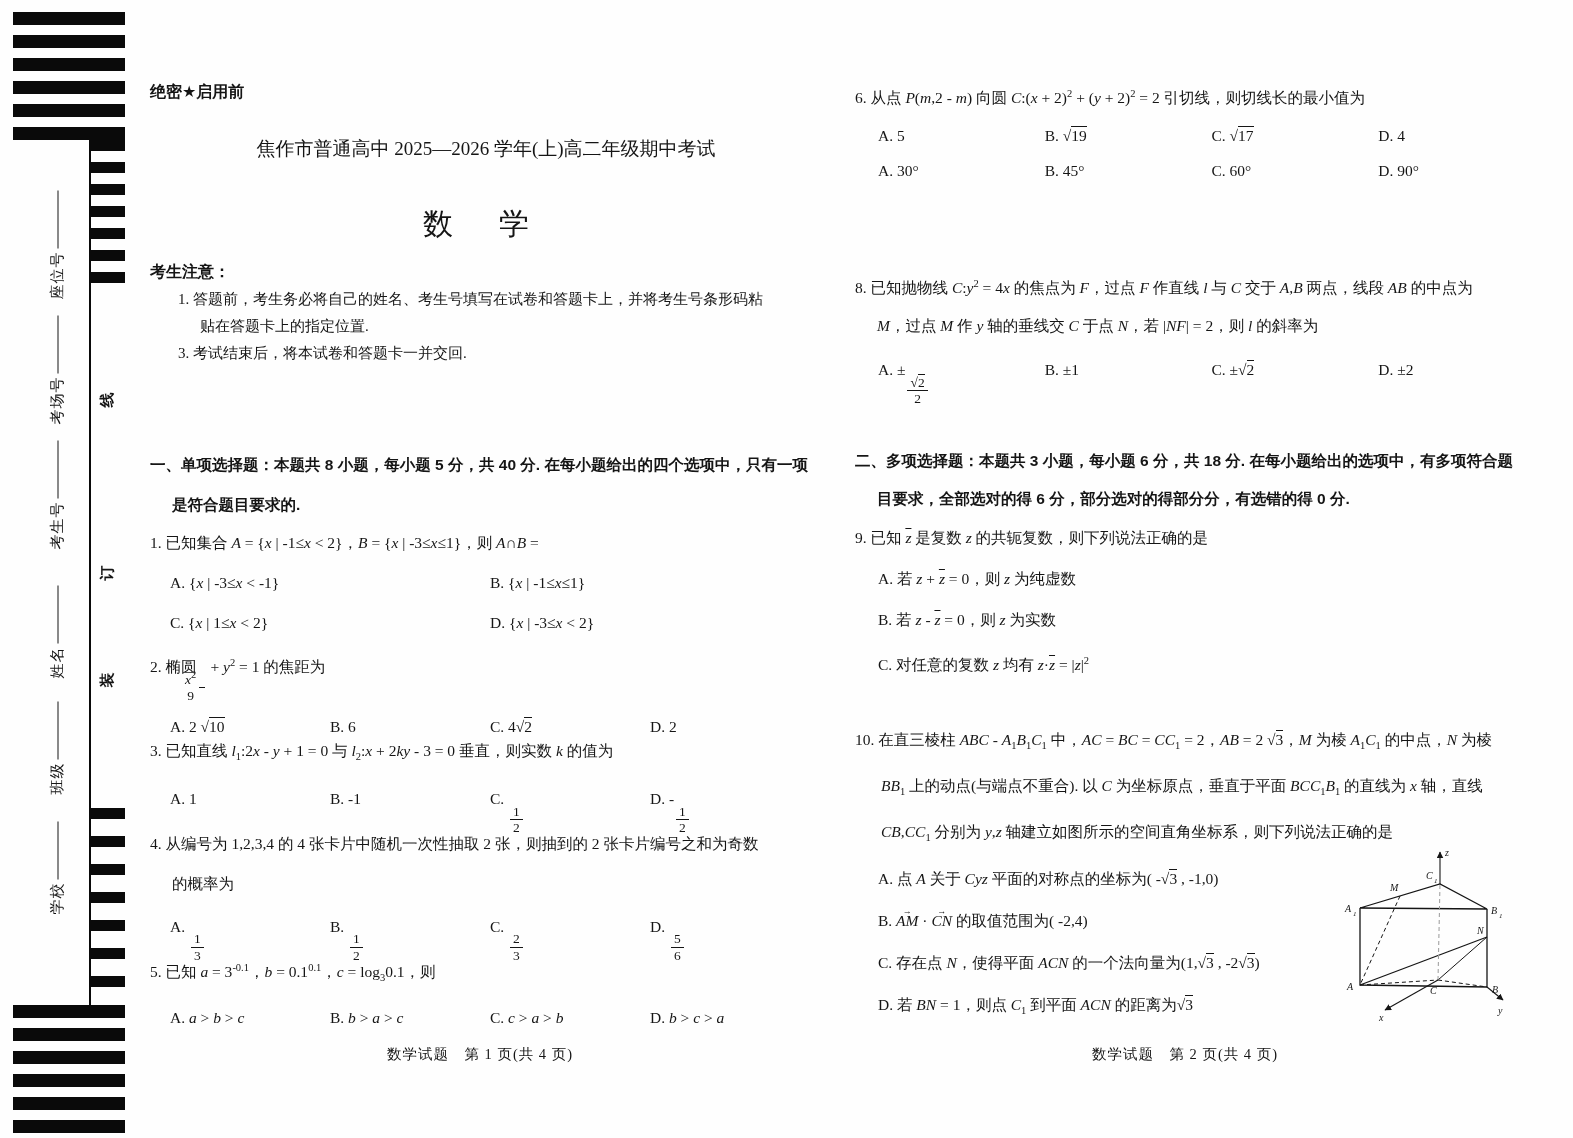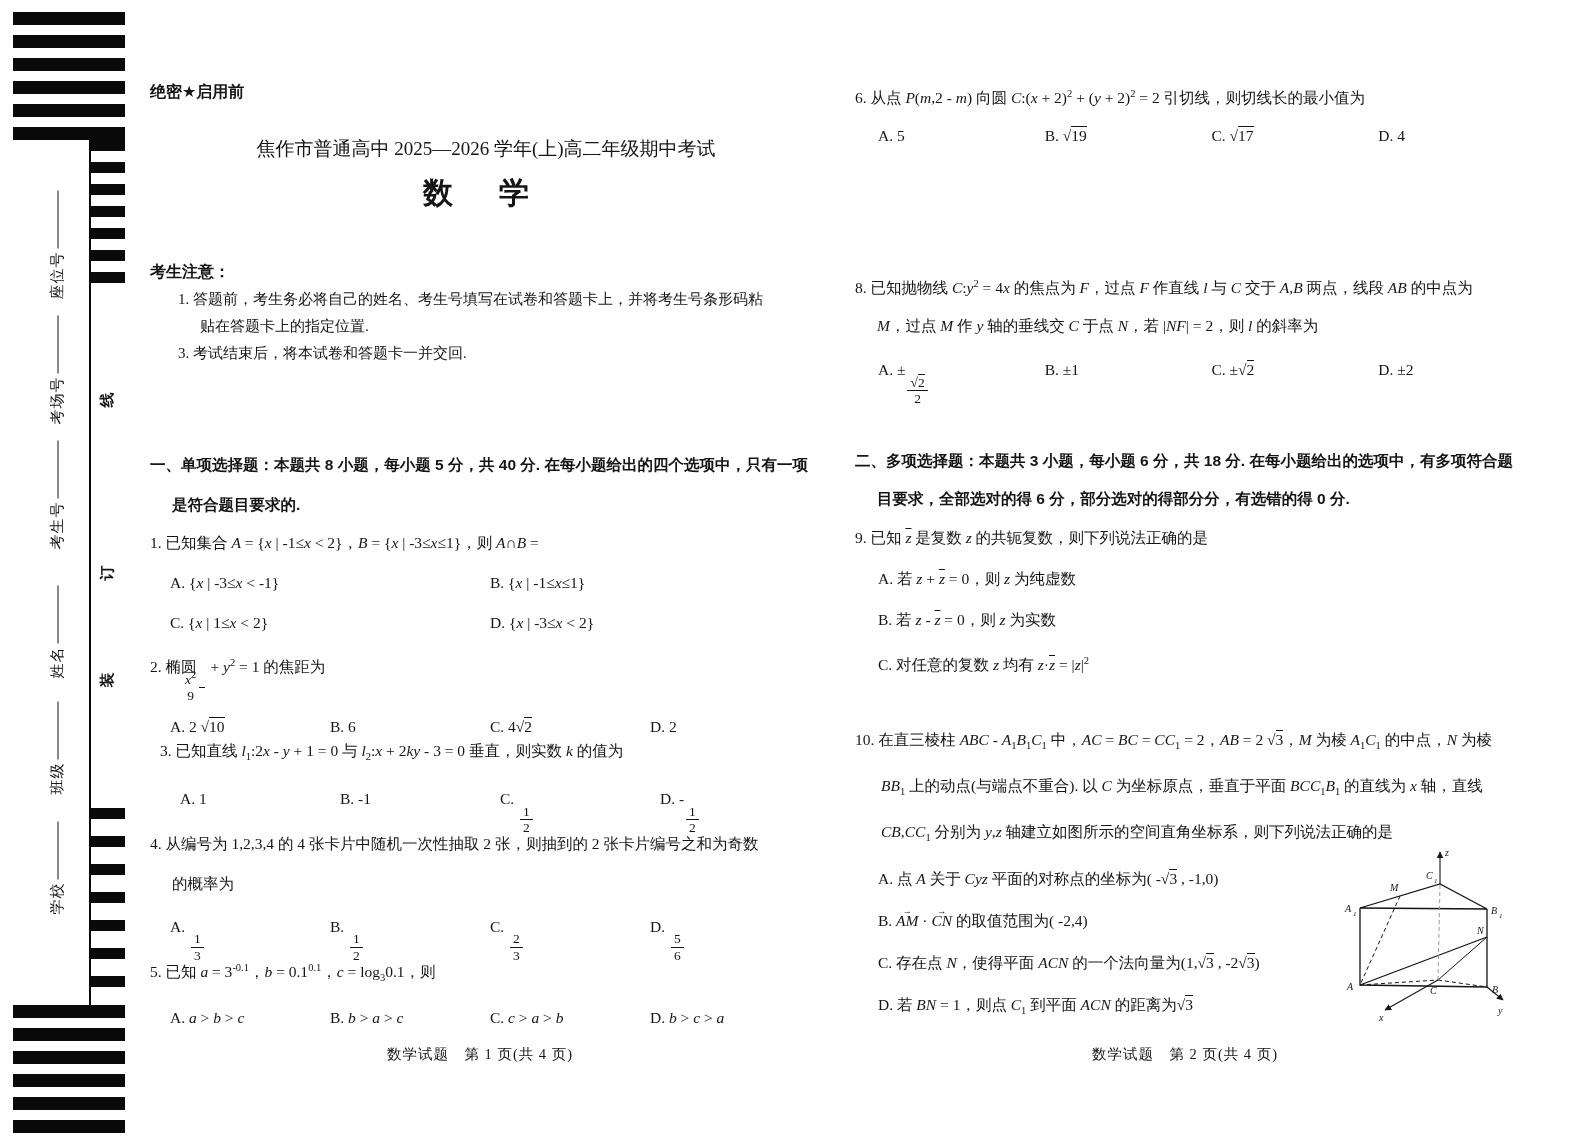--- a/index.html
+++ b/index.html
@@ -101,21 +101,21 @@
     <div class="bar" style="height:13px;margin-bottom:10px"></div>
     <div class="bar" style="height:13px;margin-bottom:10px"></div>
     <div class="bar" style="height:13px;margin-bottom:10px"></div>
     <div class="bar" style="height:13px"></div>
   </div>
 
   <div class="abs hd" style="left:150px;top:82px;font-size:16px">绝密★启用前</div>
 
   <div class="abs center" style="left:156px;top:136px;width:660px;font-size:19px">焦作市普通高中 2025—2026 学年(上)高二年级期中考试</div>
 
-  <div class="abs center" style="left:150px;top:173px;width:660px;font-size:30px;font-weight:bold;letter-spacing:8px">数　学</div>
+  <div class="abs center" style="left:150px;top:204px;width:660px;font-size:30px;font-weight:normal;letter-spacing:8px">数　学</div>
 
   <div class="abs hd" style="left:150px;top:262px;font-size:16px">考生注意：</div>
 
   <div class="abs" style="left:150px;top:286px;width:680px">
     <div class="notice-item">1. 答题前，考生务必将自己的姓名、考生号填写在试卷和答题卡上，并将考生号条形码粘<br>贴在答题卡上的指定位置.</div>
     <div class="notice-item">3. 考试结束后，将本试卷和答题卡一并交回.</div>
   </div>
 
   <div class="abs hd qt" style="left:150px;top:445px;width:690px;font-size:15.5px">一、单项选择题：本题共 8 小题，每小题 5 分，共 40 分. 在每小题给出的四个选项中，只有一项<br>是符合题目要求的.</div>
 
@@ -137,21 +137,21 @@
           <span>9</span>
         </span> + <i>y</i><sup>2</sup> = 1 的焦距为</div>
     <div class="opts" style="line-height:45px">
       <span class="opt">A. 2 √<span class="o">10</span></span>
       <span class="opt">B. 6</span>
       <span class="opt">C. 4√<span class="o">2</span></span>
       <span class="opt">D. 2</span>
     </div>
   </div>
 
-  <div class="abs" style="left:160px;top:731px;width:660px">
+  <div class="abs" style="left:150px;top:731px;width:660px">
     <div class="qt">3. 已知直线 <i>l</i><sub>1</sub>:2<i>x</i> - <i>y</i> + 1 = 0 与 <i>l</i><sub>2</sub>:<i>x</i> + 2<i>ky</i> - 3 = 0 垂直，则实数 <i>k</i> 的值为</div>
     <div class="opts" style="line-height:44px">
       <span class="opt">A. 1</span>
       <span class="opt">B. -1</span>
       <span class="opt">C. <span class="fr">
             <span>1</span>
             <span>2</span>
           </span></span>
       <span class="opt">D. -<span class="fr">
             <span>1</span>
@@ -198,20 +198,26 @@
     <div class="qt" style="line-height:38px">6. 从点 <i>P</i>(<i>m</i>,2 - <i>m</i>) 向圆 <i>C</i>:(<i>x</i> + 2)<sup>2</sup> + (<i>y</i> + 2)<sup>2</sup> = 2 引切线，则切线长的最小值为</div>
     <div class="opts" style="padding-left:23px;line-height:38px">
       <span class="opt">A. 5</span>
       <span class="opt">B. √<span class="o">19</span></span>
       <span class="opt">C. √<span class="o">17</span></span>
       <span class="opt">D. 4</span>
     </div>
   </div>
 
   <div class="abs" style="left:855px;top:152px;width:690px">
+    <div class="opts" style="padding-left:23px;line-height:38px">
+      <span class="opt">A. 30°</span>
+      <span class="opt">B. 45°</span>
+      <span class="opt">C. 60°</span>
+      <span class="opt">D. 90°</span>
+    </div>
   </div>
 
   <div class="abs" style="left:855px;top:265px;width:690px">
     <div class="qt" style="line-height:38px">8. 已知抛物线 <i>C</i>:<i>y</i><sup>2</sup> = 4<i>x</i> 的焦点为 <i>F</i>，过点 <i>F</i> 作直线 <i>l</i> 与 <i>C</i> 交于 <i>A</i>,<i>B</i> 两点，线段 <i>AB</i> 的中点为<br><i>M</i>，过点 <i>M</i> 作 <i>y</i> 轴的垂线交 <i>C</i> 于点 <i>N</i>，若 |<i>NF</i>| = 2，则 <i>l</i> 的斜率为</div>
     <div class="opts" style="padding-left:23px;line-height:50px">
       <span class="opt">A. ±<span class="fr">
             <span>√<span class="o">2</span></span>
             <span>2</span>
           </span></span>
       <span class="opt">B. ±1</span>

